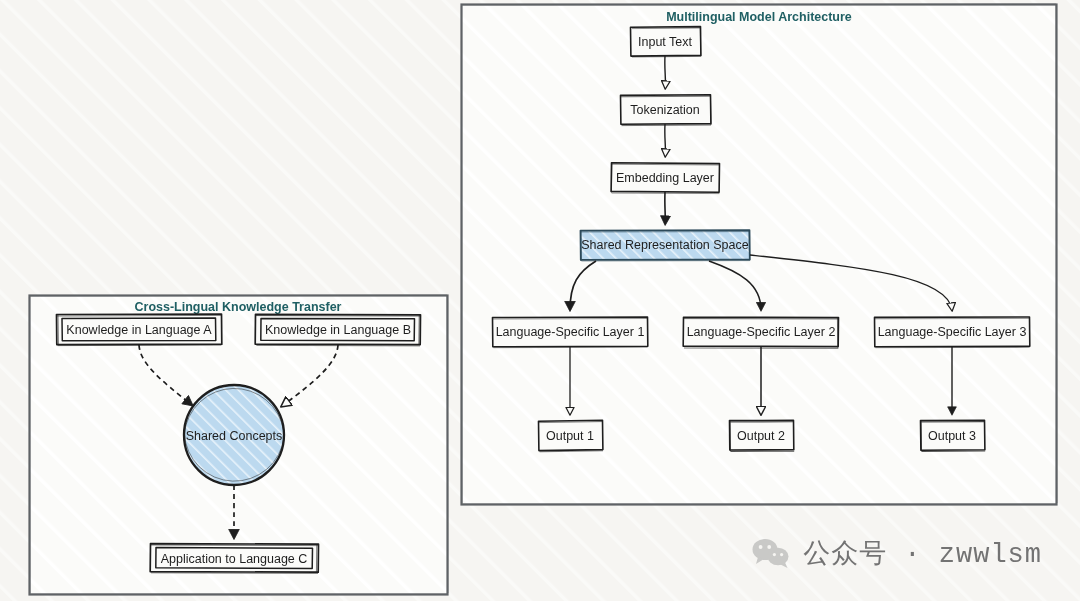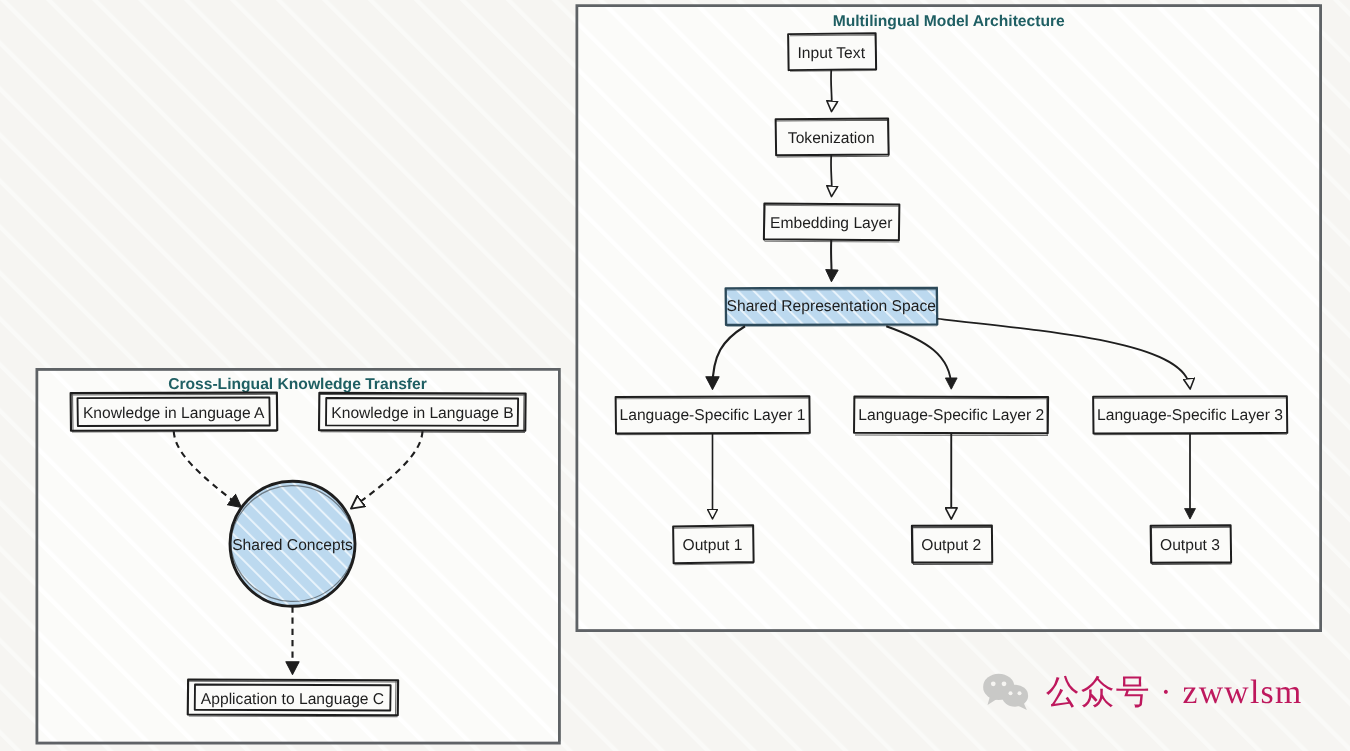--- a/index.html
+++ b/index.html
@@ -20,24 +20,24 @@
     width: 1080px;
     height: 601px;
   }
   .wm {
     position: absolute;
     right: 38px;
     bottom: 30px;
     display: flex;
     align-items: center;
     gap: 13px;
-    color: #be185d;
+    color: #737373;
     font-size: 27px;
     letter-spacing: 1px;
-    font-family: Liberation Serif, serif;
+    font-family: Liberation Mono, monospace;
     user-select: none;
     pointer-events: none;
   }
   .wm svg { display:block; }
 </style>
 </head>
 <body>
 
 <svg id="canvas" viewBox="0 0 1080 601">
   <defs>

